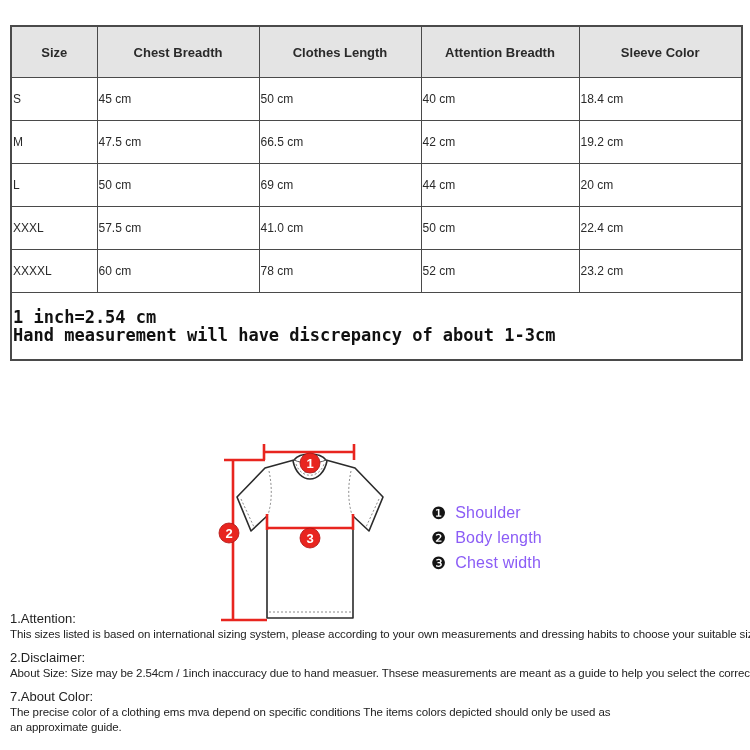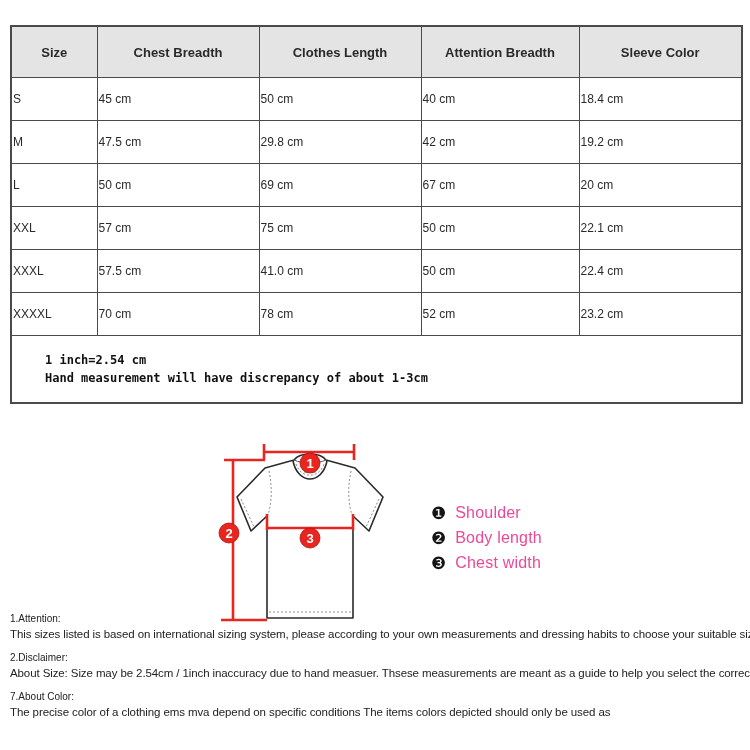--- a/index.html
+++ b/index.html
@@ -17,44 +17,44 @@
     border:1px solid var(--border);
     vertical-align:middle;color:#2a2a2a;
   }
   .size-table th{
     height:48px;font-size:13px;font-weight:bold;background:var(--header-bg);
   }
   .size-table td{height:40px;font-size:12px;}
   .note-cell{height:64px !important;}
   .note-line{
     font-family:"DejaVu Sans Mono",monospace;font-weight:bold;
-    font-size:12px;line-height:18px;color:#111;padding-left:32px;
+    font-size:17px;line-height:18px;color:#111;
   }
   
   .diagram{position:absolute;left:190px;top:435px;width:260px;height:200px;}
   .ink{fill:none;stroke:var(--outline);stroke-width:1.6;stroke-linejoin:round;}
   .ink-thin{fill:none;stroke:#555;stroke-width:1;}
   .seam{fill:none;stroke:#8a8a8a;stroke-width:1;stroke-dasharray:2,2;}
   .red{stroke:var(--measure-red);stroke-width:2.6;fill:none;}
   .marker-circle{fill:var(--measure-red);stroke:#b01212;stroke-width:0.8;}
   .marker-num{
     fill:#ffffff;font-family:"Liberation Sans",sans-serif;
     font-size:13px;font-weight:bold;text-anchor:middle;
   }
   .shirt-fill{fill:#ffffff;}
   
   .legend{position:absolute;left:431px;top:504px;}
   .legend-item{display:flex;align-items:center;margin-bottom:7px;}
   .legend-marker{font-size:17px;line-height:17px;color:#141414;margin-right:9px;
     font-family:"DejaVu Sans",sans-serif;}
-  .legend-label{font-size:16px;color:#ec4899;letter-spacing:0.2px;}
+  .legend-label{font-size:16px;color:#8b5cf6;letter-spacing:0.2px;}
   
   .notes{position:absolute;left:10px;top:611px;width:740px;}
   .note-section{margin-bottom:8px;}
-  .note-heading{font-size:10px;line-height:15.5px;color:#222;white-space:nowrap;}
+  .note-heading{font-size:13px;line-height:15.5px;color:#222;white-space:nowrap;}
   .note-text{font-size:11.5px;line-height:15.5px;color:#222;white-space:nowrap;letter-spacing:-0.1px;}
 </style>
 </head>
 <body>
 
 <table class="size-table">
   <colgroup>
     <col style="width:86px">
       <col style="width:162px">
       <col style="width:162px">
@@ -74,48 +74,41 @@
     <tr>
       <td>S</td>
       <td>45 cm</td>
       <td>50 cm</td>
       <td>40 cm</td>
       <td>18.4 cm</td>
     </tr>
     <tr>
       <td>M</td>
       <td>47.5 cm</td>
-      <td>29.8 cm</td>
+      <td>66.5 cm</td>
       <td>42 cm</td>
       <td>19.2 cm</td>
     </tr>
     <tr>
       <td>L</td>
       <td>50 cm</td>
       <td>69 cm</td>
-      <td>67 cm</td>
+      <td>44 cm</td>
       <td>20 cm</td>
-    </tr>
-    <tr>
-      <td>XXL</td>
-      <td>57 cm</td>
-      <td>75 cm</td>
-      <td>50 cm</td>
-      <td>22.1 cm</td>
     </tr>
     <tr>
       <td>XXXL</td>
       <td>57.5 cm</td>
       <td>41.0 cm</td>
       <td>50 cm</td>
       <td>22.4 cm</td>
     </tr>
     <tr>
       <td>XXXXL</td>
-      <td>70 cm</td>
+      <td>60 cm</td>
       <td>78 cm</td>
       <td>52 cm</td>
       <td>23.2 cm</td>
     </tr>
     <tr>
       <td class="note-cell" colspan="5">
         <div class="note-line">1 inch=2.54 cm</div>
         <div class="note-line">Hand measurement will have discrepancy of about 1-3cm</div>
       </td>
     </tr>
@@ -190,14 +183,15 @@
     <div class="note-heading">1.Attention:</div>
     <div class="note-text">This sizes listed is based on international sizing system, please according to your own measurements and dressing habits to choose your suitable size.</div>
   </div>
   <div class="note-section">
     <div class="note-heading">2.Disclaimer:</div>
     <div class="note-text">About Size: Size may be 2.54cm / 1inch inaccuracy due to hand measuer. Thsese measurements are meant as a guide to help you select the correct size.</div>
   </div>
   <div class="note-section">
     <div class="note-heading">7.About Color:</div>
     <div class="note-text">The precise color of a clothing ems mva depend on specific conditions The items colors depicted should only be used as</div>
+    <div class="note-text">an approximate guide.</div>
   </div>
 </div>
 
 </body></html>

